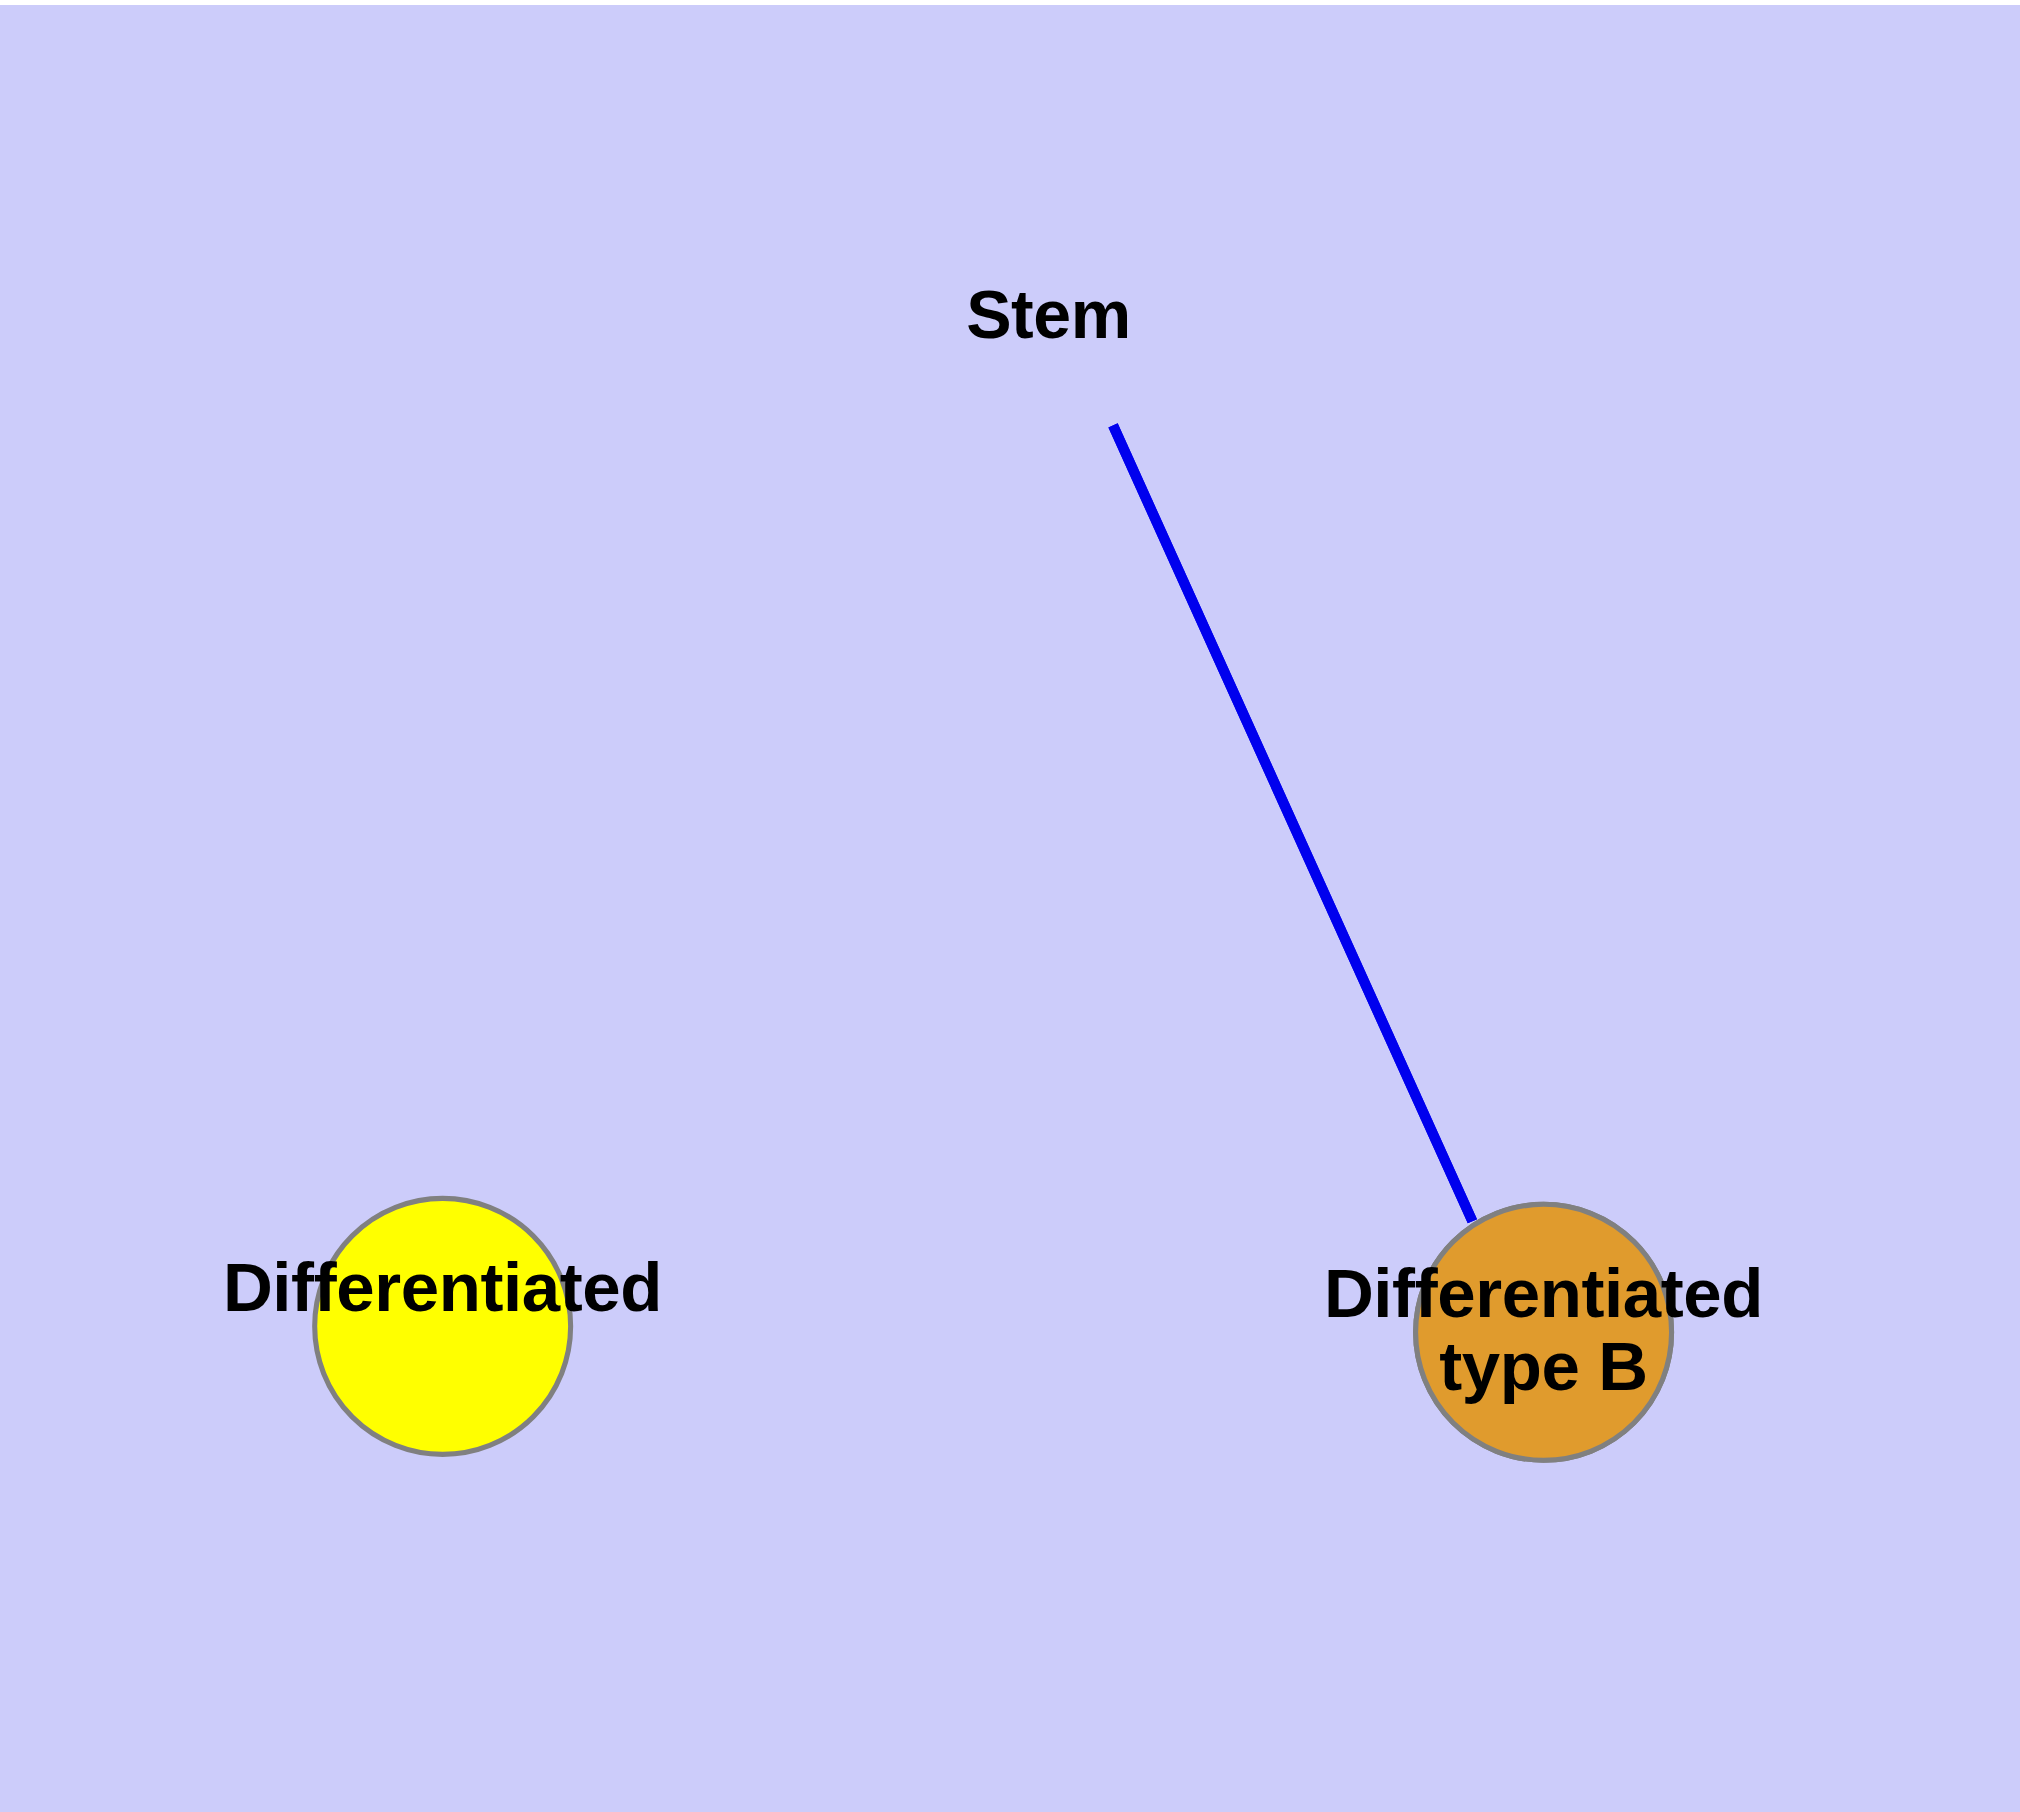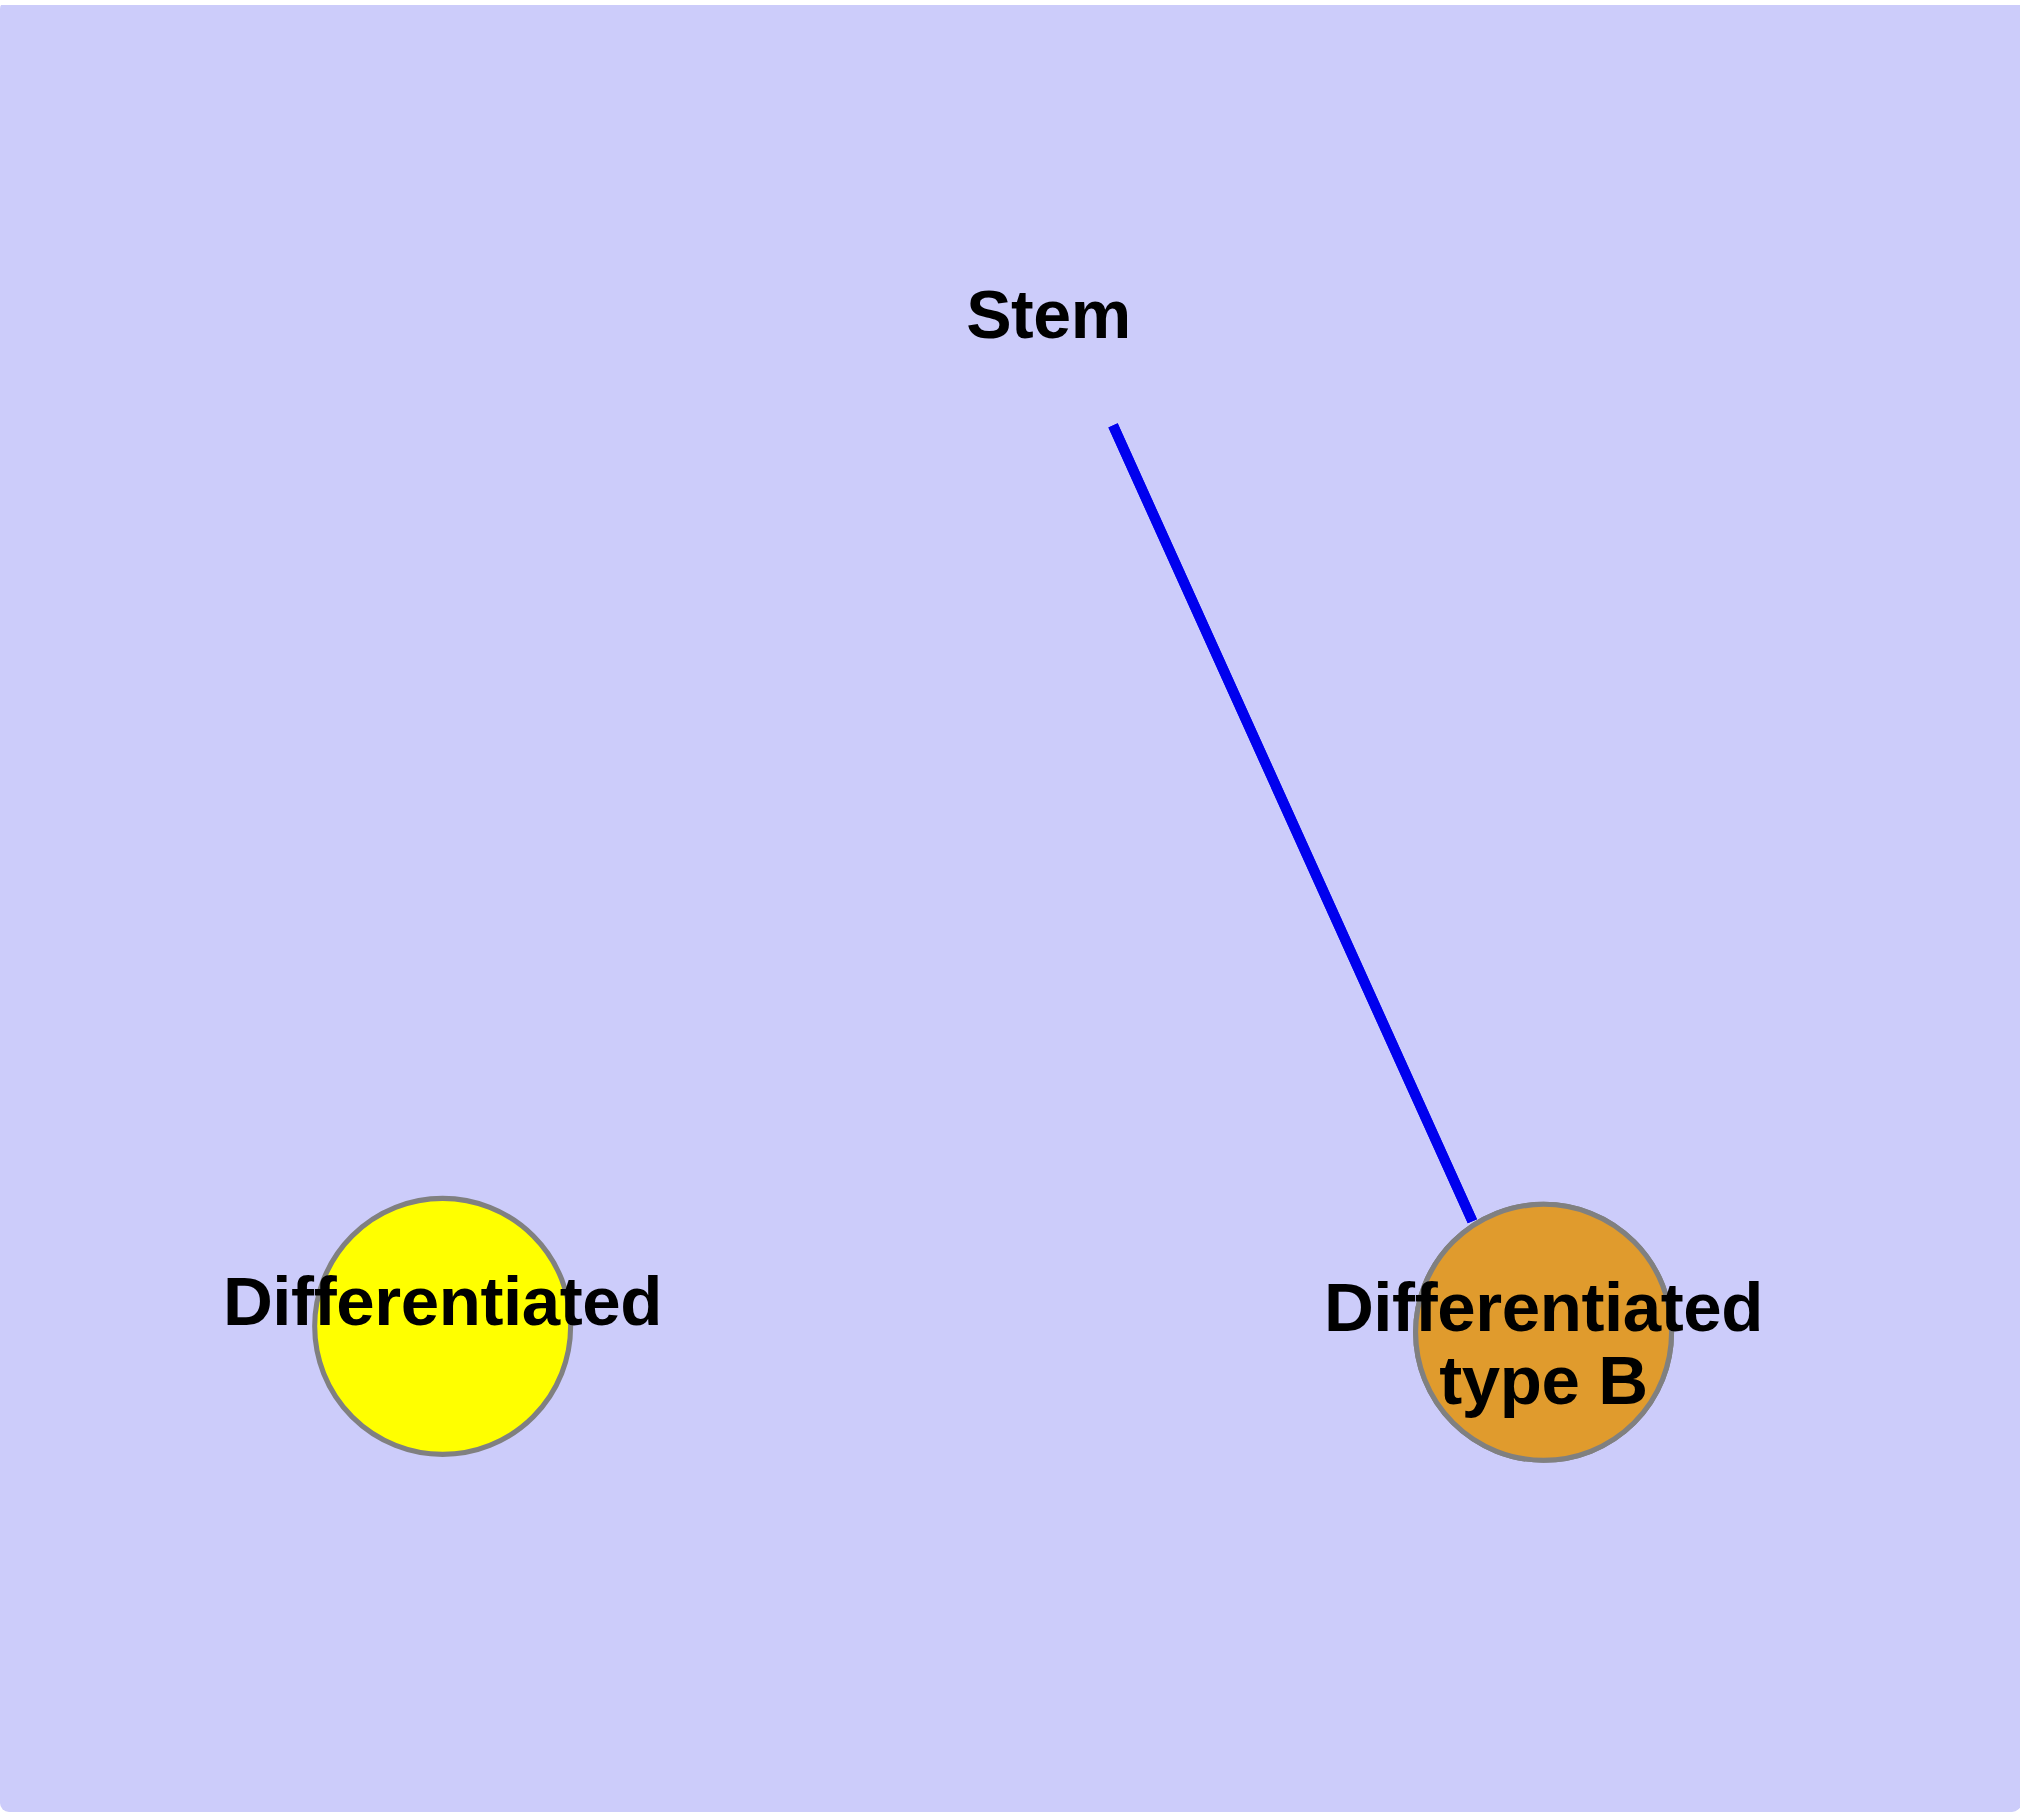--- a/index.html
+++ b/index.html
@@ -8,21 +8,20 @@
     padding: 0;
     background: #ffffff;
   }
   #canvas {
     position: relative;
     width: 2021px;
     height: 1812px;
     overflow: hidden;
     background: #ffffff;
     font-family: "Liberation Sans", "DejaVu Sans", sans-serif;
-    border-radius: 9px;
   }
   #plot-area {
     position: absolute;
     left: 0;
     top: 5.1px;
     width: 2021px;
     height: 1807px;
     background: #ccccfa;
   }
   #graph-svg {
@@ -40,21 +39,20 @@
     line-height: 1.06;
     white-space: pre;
     pointer-events: none;
     letter-spacing: -0.4px;
   }
   .label-stem {
     font-size: 68px;
   }
   .label-leaf {
     font-size: 69px;
-    margin-top: 14px;
   }
 </style>
 </head>
 <body>
 
 <div id="canvas" style="width: 2021px; height: 1812px; background: rgb(255, 255, 255);">
   <div id="plot-area" style="background: rgb(204, 204, 250);"></div>
 
   <svg id="graph-svg" viewBox="0 0 2384 2138" xmlns="http://www.w3.org/2000/svg">
 

